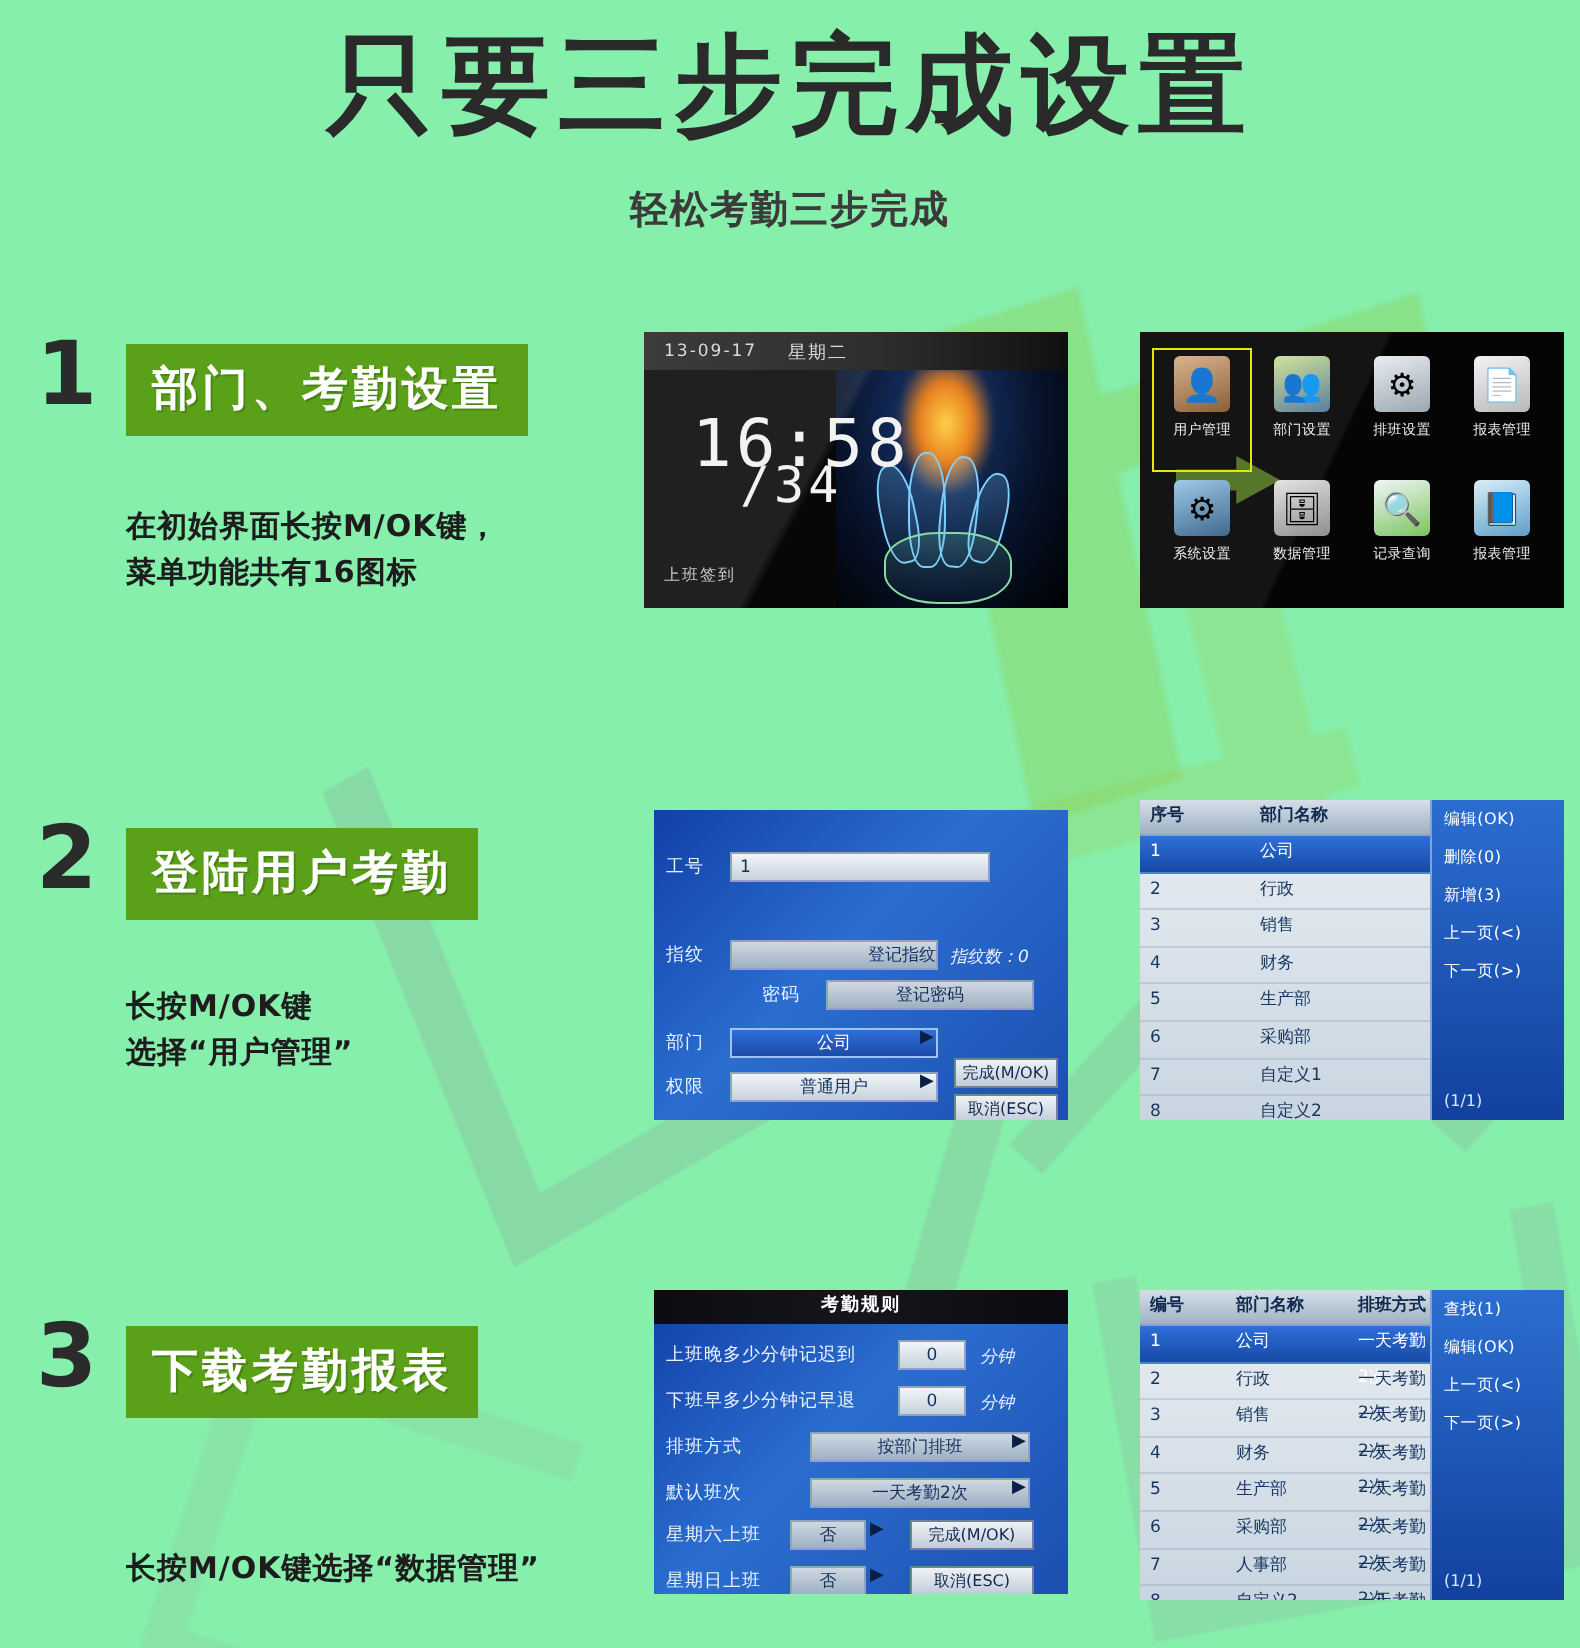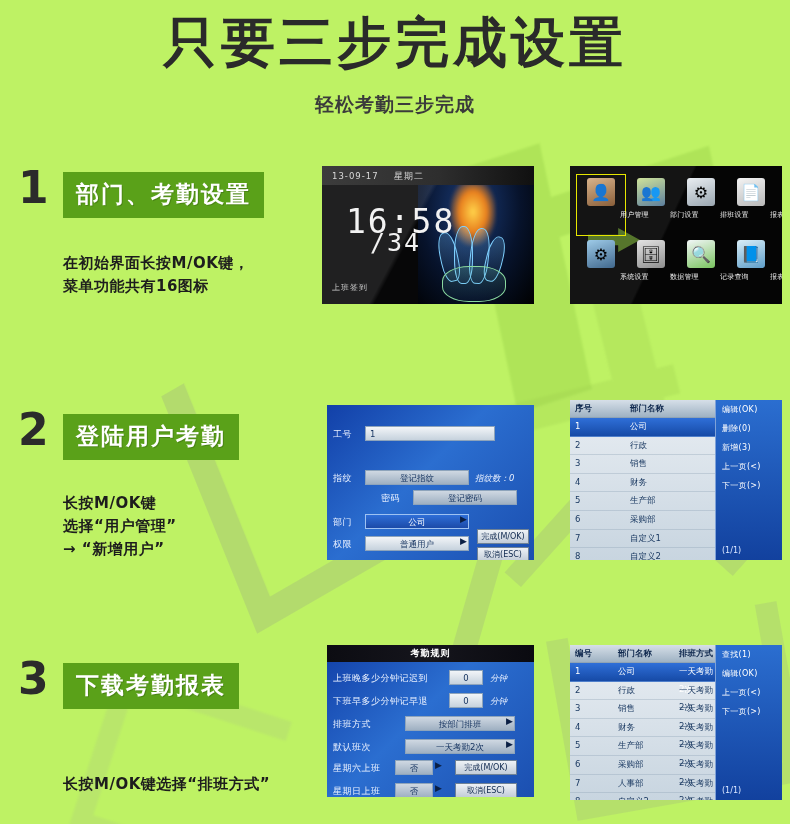--- a/index.html
+++ b/index.html
@@ -2,21 +2,21 @@
 <html><head>
 <meta charset="utf-8">
 <style>
   html,body{margin:0;padding:0;}
   body{
     width:790px;height:824px;
     background:#ffffff;
     font-family:"DejaVu Sans","Liberation Sans",sans-serif;
     position:relative;overflow:hidden;
   }
-  .page{position:relative;width:790px;height:824px;overflow:hidden;background:#bef264;}
+  .page{position:relative;width:790px;height:824px;overflow:hidden;background:#86efac;}
 
   
   .wm{position:absolute;pointer-events:none;}
   .wm-green{
     left:470px;top:130px;width:260px;height:250px;
     opacity:.30;
     background:
       linear-gradient(90deg, transparent 0 6%, #8dc63f 6% 36%, transparent 36% 100%),
       linear-gradient(0deg, transparent 0 62%, #8dc63f 62% 78%, transparent 78% 100%);
     transform:rotate(-18deg) skewX(-6deg);
@@ -141,22 +141,22 @@
   .p2{left:570px;top:166px;width:212px;height:138px;
       background:linear-gradient(115deg,#141414 0 45%,#050505 46% 100%);}
   .icon-grid{position:absolute;left:6px;top:8px;width:200px;}
   .igrid-row{display:flex;}
   .icon-cell{width:50px;height:62px;position:relative;}
   .icon-cell .glyph{
     position:absolute;left:11px;top:4px;width:28px;height:28px;border-radius:3px;
     display:flex;align-items:center;justify-content:center;font-size:16px;
   }
   .icon-cell .ilabel{
-    position:absolute;left:0;top:36px;width:50px;
-    font-size:7px;color:#ededed;letter-spacing:.2px;padding-left:44px;
+    position:absolute;left:0;top:36px;width:50px;text-align:center;
+    font-size:7px;color:#ededed;letter-spacing:.2px;
   }
   .icon-cell.sel{outline:1.5px solid #e6e600;outline-offset:-1px;}
   .g-user{background:linear-gradient(160deg,#d9b48c,#8a5f3a);}
   .g-dept{background:linear-gradient(160deg,#cfe39a,#5d7f9e);}
   .g-shift{background:linear-gradient(160deg,#e9eef2,#9aa6b0);}
   .g-report{background:linear-gradient(160deg,#f4f4f4,#b8b8b8);}
   .g-sys{background:linear-gradient(160deg,#9ecbe8,#41688d);}
   .g-data{background:linear-gradient(160deg,#e4e4e4,#8e8e8e);}
   .g-query{background:linear-gradient(160deg,#f2f6f8,#79c45e);}
   .g-info{background:linear-gradient(160deg,#d9eef8,#5e9ec9);}
@@ -249,29 +249,28 @@
       <div>菜单功能共有16图标</div>
     </div>
   </div>
 
   <div class="step step2">
     <div class="step-num">2</div>
     <div class="step-banner">登陆用户考勤</div>
     <div class="step-desc">
       <div>长按M/OK键</div>
       <div>选择“用户管理”</div>
-      <div>→ “新增用户”</div>
     </div>
   </div>
 
   <div class="step step3">
     <div class="step-num">3</div>
     <div class="step-banner">下载考勤报表</div>
     <div class="step-desc">
-      <div>长按M/OK键选择“排班方式”</div>
+      <div>长按M/OK键选择“数据管理”</div>
     </div>
   </div>
 
   <div class="panel p1">
     <div class="hand">
       <div class="hand-glow"></div>
       <div class="finger f1"></div>
       <div class="finger f2"></div>
       <div class="finger f3"></div>
       <div class="finger f4"></div>
@@ -332,21 +331,21 @@
   <div class="panel p3 lcd">
 
     <div class="frm-row" style="left:0;top:20px;width:207px;">
       <span class="frm-label">工号</span>
       <span class="frm-field" style="left:38px;width:130px;">1</span>
     </div>
 
 
     <div class="frm-row" style="left:0;top:64px;width:207px;">
       <span class="frm-label">指纹</span>
-      <span class="frm-field gray center" style="left:38px;width:104px;">登记指纹</span>
+      <span class="frm-field gray center" style="left:38px;width:104px;text-align:right;">登记指纹</span>
       <span class="note" style="left:148px;top:4px;">指纹数：0</span>
     </div>
 
     <div class="frm-row" style="left:0;top:84px;width:212px;margin-left:48px;">
       <span class="frm-label">密码</span>
       <span class="frm-field gray center" style="left:38px;width:104px;">登记密码</span>
     </div>
 
     <div class="frm-row" style="left:0;top:108px;width:207px;">
       <span class="frm-label">部门</span>

